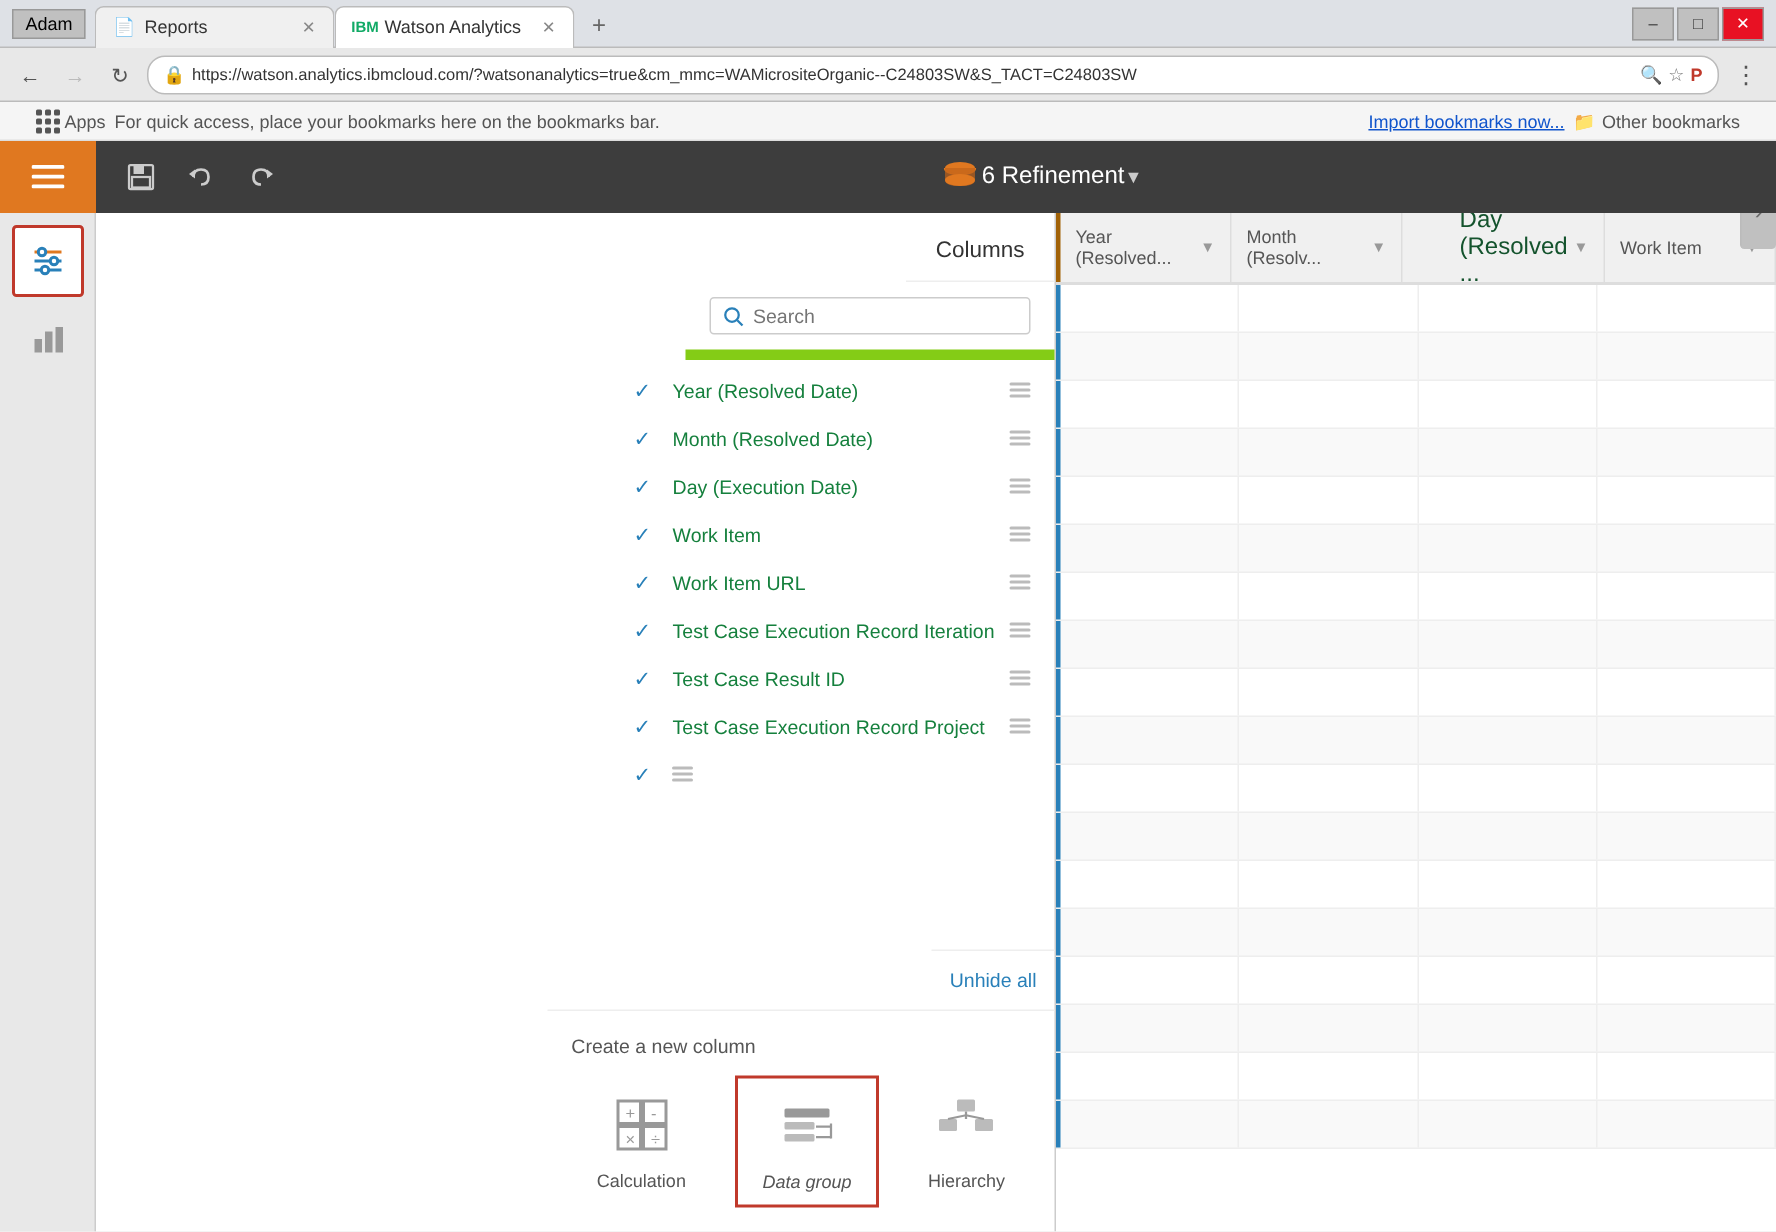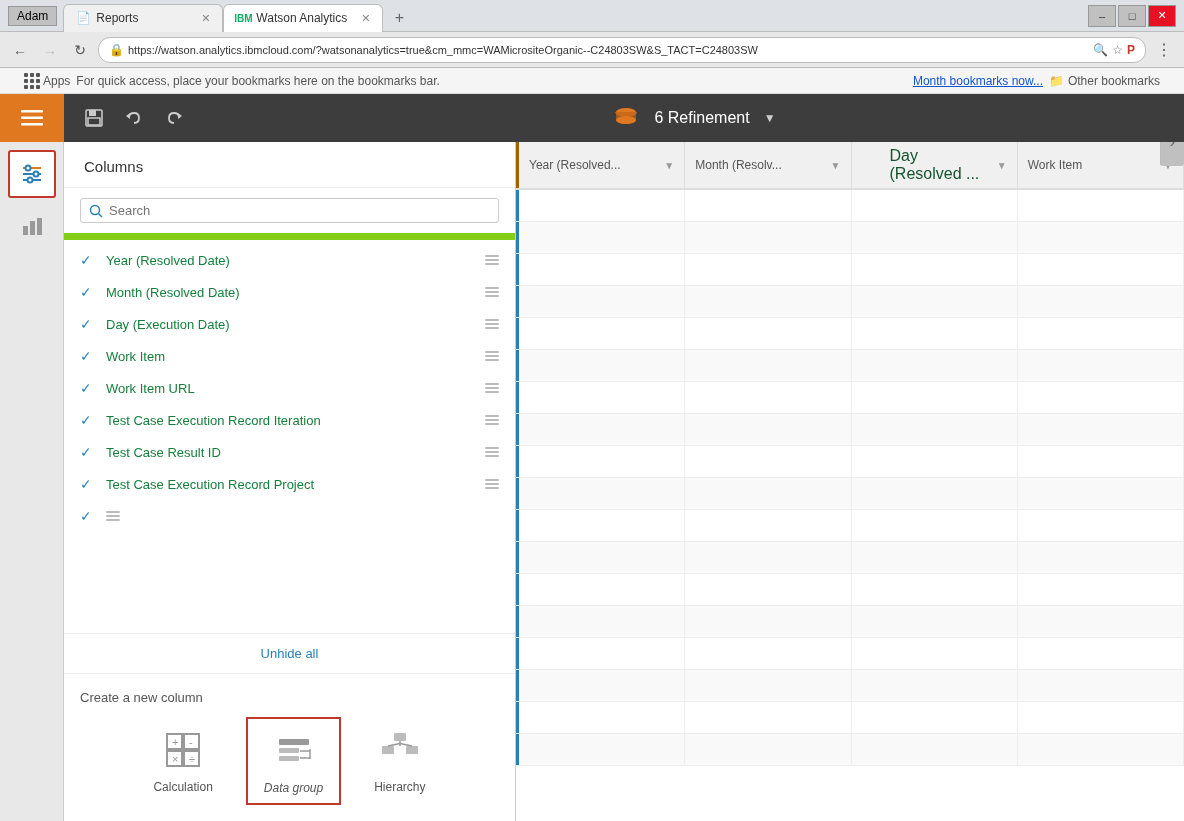--- a/index.html
+++ b/index.html
@@ -141,21 +141,21 @@
     .header-tools {
       display: flex; align-items: center; gap: 4px; padding: 0 12px;
     }
     .header-tool-btn {
       width: 36px; height: 36px;
       display: flex; align-items: center; justify-content: center;
       color: #ccc; font-size: 18px; cursor: pointer; border-radius: 3px;
     }
     .header-center {
       flex: 1; display: flex; align-items: center; justify-content: center;
-      gap: 14px;
+      gap: 0;
     }
     .refinement-icon {
       display: flex; align-items: center;
     }
     .header-title {
       font-size: 16px; font-weight: 500; color: white;
     }
     .dropdown-arrow { color: #ccc; font-size: 12px; }
     .header-right {
       display: flex; align-items: center; gap: 12px; padding-right: 8px;
@@ -203,27 +203,28 @@
       cursor: pointer; border-radius: 3px; color: #555;
       border: 2px solid transparent;
     }
     .sidebar-btn.active {
       border: 2px solid #c0392b;
       background: white;
     }
 
     
     .columns-panel {
-      width: 452px;
+      width: 640px;
       background: white;
       border-right: 1px solid #ccc;
       display: flex;
       flex-direction: column;
       padding: 0;
       position: relative;
+      align-items: flex-end;
     }
     .columns-header {
       padding: 16px 20px 12px;
       font-size: 15px;
       font-weight: 500;
       color: #333;
       border-bottom: 1px solid #eee;
     }
     .columns-search {
       padding: 10px 16px;
@@ -433,21 +434,21 @@
       <div class="grid-dot"></div>
         <div class="grid-dot"></div>
         <div class="grid-dot"></div>
       <div class="grid-dot"></div>
         <div class="grid-dot"></div>
         <div class="grid-dot"></div>
     </div>
     <span>Apps</span>
   </div>
   <span class="bookmarks-msg">For quick access, place your bookmarks here on the bookmarks bar.</span>
-  <span class="bookmarks-link">Month bookmarks now...</span>
+  <span class="bookmarks-link">Import bookmarks now...</span>
   <div class="other-bookmarks">
     <span>📁</span>
     <span>Other bookmarks</span>
   </div>
 </div>
 
 <div class="app-header">
   <div class="hamburger-btn">
     <svg width="22" height="16" viewBox="0 0 22 16">
       <rect y="0" width="22" height="2.5" fill="white" rx="1"></rect>

